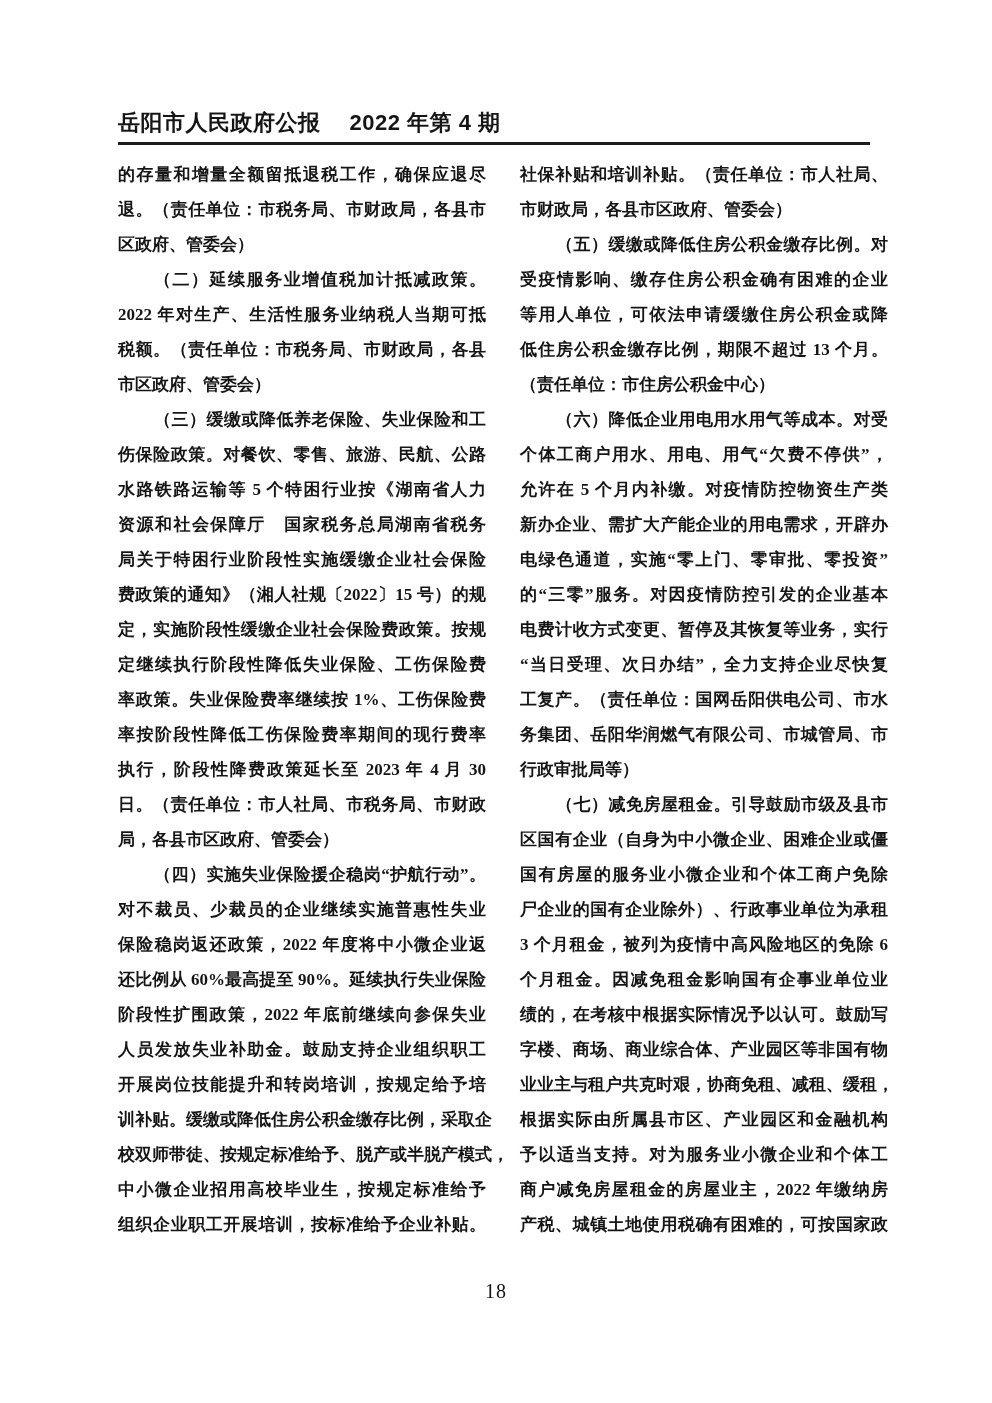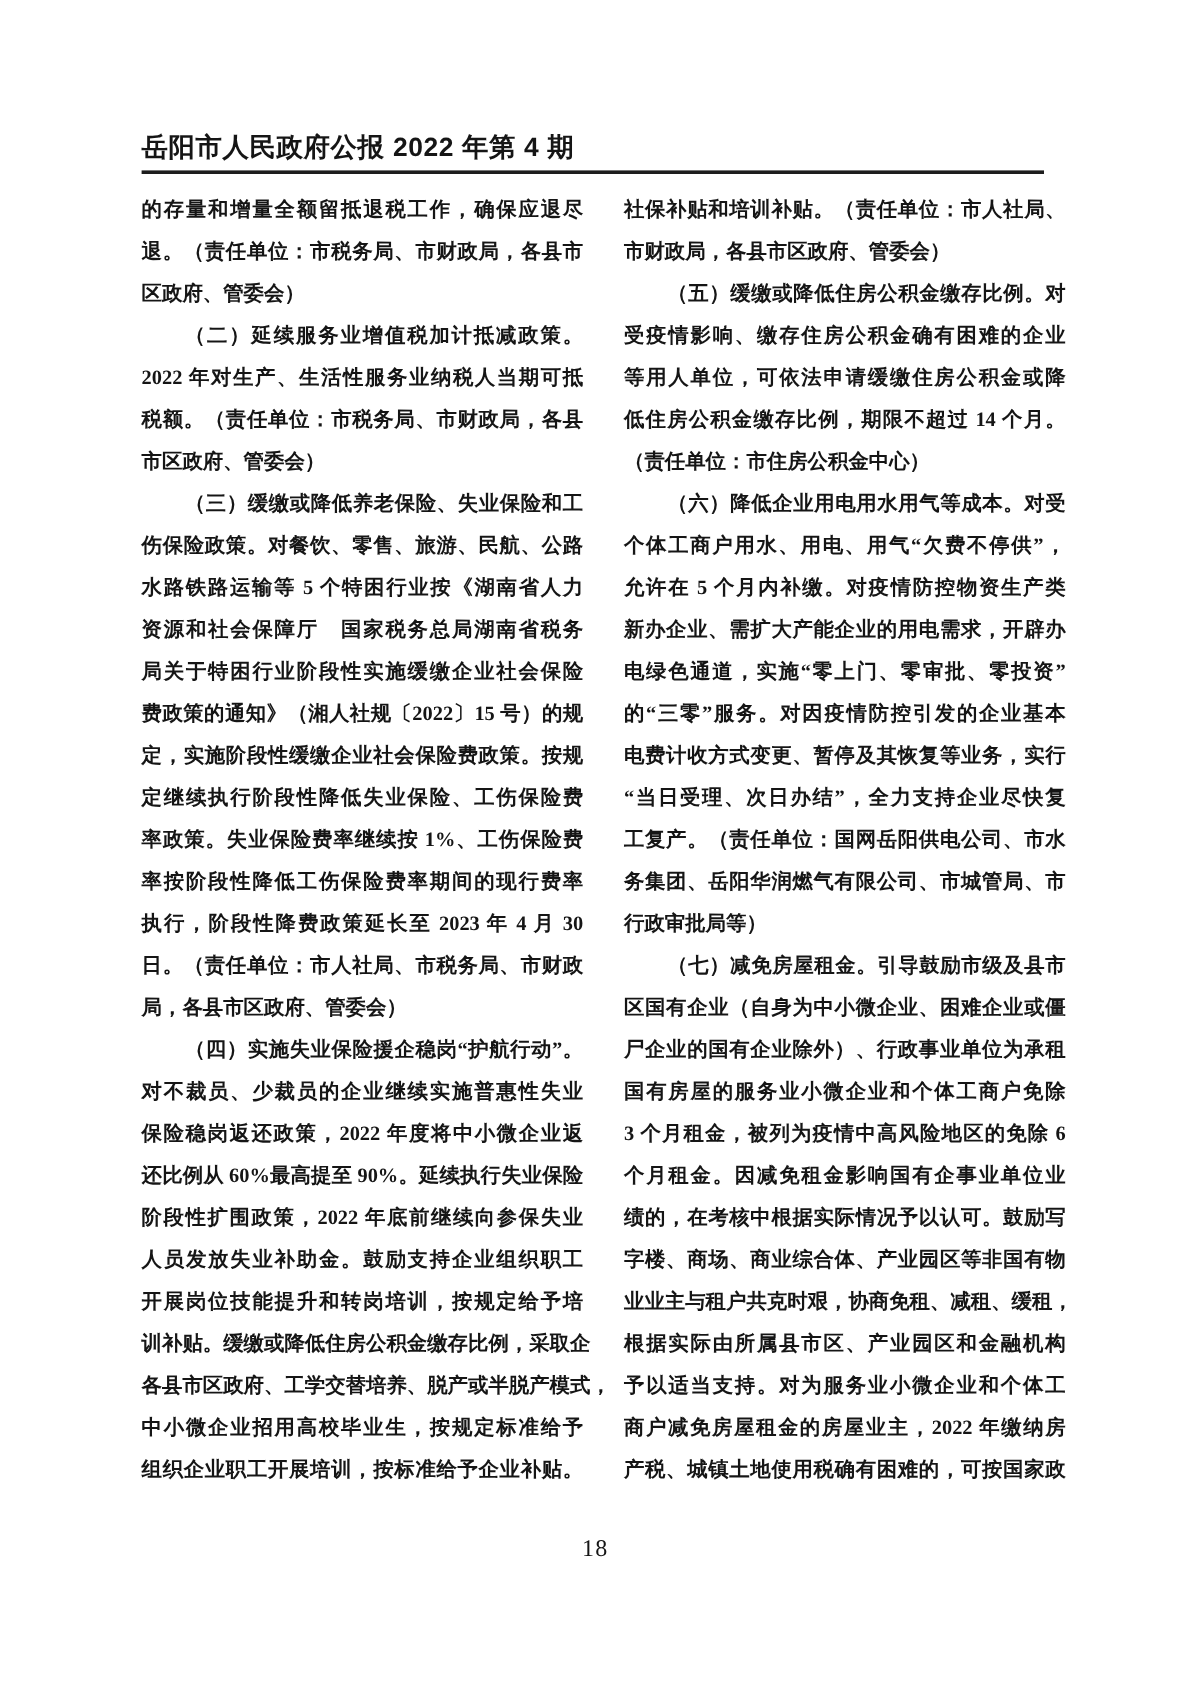--- a/index.html
+++ b/index.html
@@ -25,21 +25,21 @@
   }
   .header-line {
     font-family: "Liberation Sans", "DejaVu Sans", sans-serif;
     font-weight: bold;
     font-size: 22px;
     line-height: 30px;
     letter-spacing: 0.5px;
     white-space: nowrap;
   }
   .issue-label {
-    margin-left: 7px;
+    margin-left: 29px;
   }
   .header-rule {
     margin-top: 4px;
     width: 752px;
     height: 3px;
     background: #1d1d1d;
     border: none;
   }
   
   .content-columns {
@@ -117,47 +117,47 @@
         <div class="line">日。（责任单位：市人社局、市税务局、市财政</div>
         <div class="line end">局，各县市区政府、管委会）</div>
         <div class="line indent">（四）实施失业保险援企稳岗“护航行动”。</div>
         <div class="line">对不裁员、少裁员的企业继续实施普惠性失业</div>
         <div class="line">保险稳岗返还政策，2022 年度将中小微企业返</div>
         <div class="line">还比例从 60%最高提至 90%。延续执行失业保险</div>
         <div class="line">阶段性扩围政策，2022 年底前继续向参保失业</div>
         <div class="line">人员发放失业补助金。鼓励支持企业组织职工</div>
         <div class="line">开展岗位技能提升和转岗培训，按规定给予培</div>
         <div class="line">训补贴。缓缴或降低住房公积金缴存比例，采取企</div>
-        <div class="line">各县市区政府、工学交替培养、脱产或半脱产模式，</div>
+        <div class="line">校双师带徒、按规定标准给予、脱产或半脱产模式，</div>
         <div class="line">中小微企业招用高校毕业生，按规定标准给予</div>
         <div class="line">组织企业职工开展培训，按标准给予企业补贴。</div>
       </div>
     <div class="column">
         <div class="line">社保补贴和培训补贴。（责任单位：市人社局、</div>
         <div class="line end">市财政局，各县市区政府、管委会）</div>
         <div class="line indent">（五）缓缴或降低住房公积金缴存比例。对</div>
         <div class="line">受疫情影响、缴存住房公积金确有困难的企业</div>
         <div class="line">等用人单位，可依法申请缓缴住房公积金或降</div>
-        <div class="line">低住房公积金缴存比例，期限不超过 14 个月。</div>
+        <div class="line">低住房公积金缴存比例，期限不超过 13 个月。</div>
         <div class="line end">（责任单位：市住房公积金中心）</div>
         <div class="line indent">（六）降低企业用电用水用气等成本。对受</div>
         <div class="line">个体工商户用水、用电、用气“欠费不停供”，</div>
         <div class="line">允许在 5 个月内补缴。对疫情防控物资生产类</div>
         <div class="line">新办企业、需扩大产能企业的用电需求，开辟办</div>
         <div class="line">电绿色通道，实施“零上门、零审批、零投资”</div>
         <div class="line">的“三零”服务。对因疫情防控引发的企业基本</div>
         <div class="line">电费计收方式变更、暂停及其恢复等业务，实行</div>
         <div class="line">“当日受理、次日办结”，全力支持企业尽快复</div>
         <div class="line">工复产。（责任单位：国网岳阳供电公司、市水</div>
         <div class="line">务集团、岳阳华润燃气有限公司、市城管局、市</div>
         <div class="line end">行政审批局等）</div>
         <div class="line indent">（七）减免房屋租金。引导鼓励市级及县市</div>
         <div class="line">区国有企业（自身为中小微企业、困难企业或僵</div>
+        <div class="line">国有房屋的服务业小微企业和个体工商户免除</div>
         <div class="line">尸企业的国有企业除外）、行政事业单位为承租</div>
-        <div class="line">国有房屋的服务业小微企业和个体工商户免除</div>
         <div class="line">3 个月租金，被列为疫情中高风险地区的免除 6</div>
         <div class="line">个月租金。因减免租金影响国有企事业单位业</div>
         <div class="line">绩的，在考核中根据实际情况予以认可。鼓励写</div>
         <div class="line">字楼、商场、商业综合体、产业园区等非国有物</div>
         <div class="line">业业主与租户共克时艰，协商免租、减租、缓租，</div>
         <div class="line">根据实际由所属县市区、产业园区和金融机构</div>
         <div class="line">予以适当支持。对为服务业小微企业和个体工</div>
         <div class="line">商户减免房屋租金的房屋业主，2022 年缴纳房</div>
         <div class="line">产税、城镇土地使用税确有困难的，可按国家政</div>
       </div>

